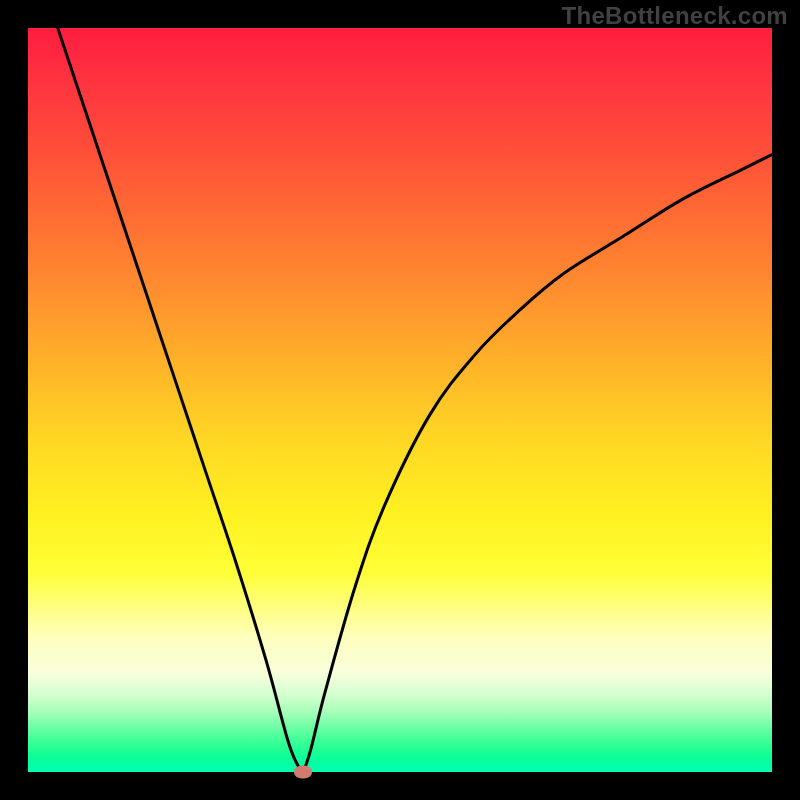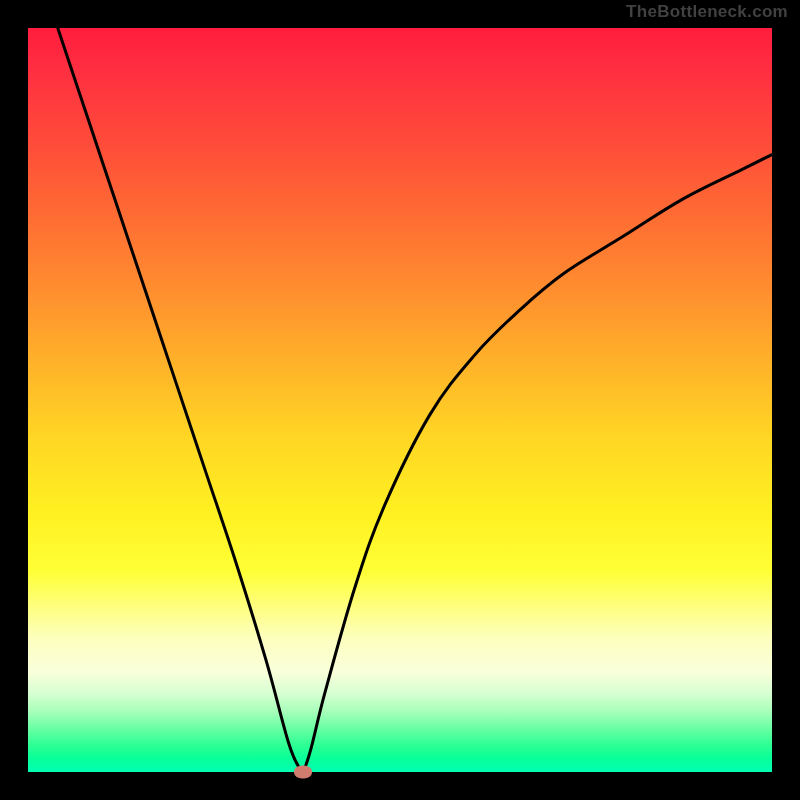--- a/index.html
+++ b/index.html
@@ -15,21 +15,21 @@
     position: relative;
     width: 800px;
     height: 800px;
     background: #000;
   }
   .watermark {
     position: absolute;
     top: 2px;
     right: 12px;
     color: #414141;
-    font-size: 17px;
+    font-size: 24px;
     font-weight: 600;
     letter-spacing: 0.3px;
     z-index: 20;
     user-select: none;
   }
   .plot {
     position: absolute;
     left: 28px;
     top: 28px;
     width: 744px;

